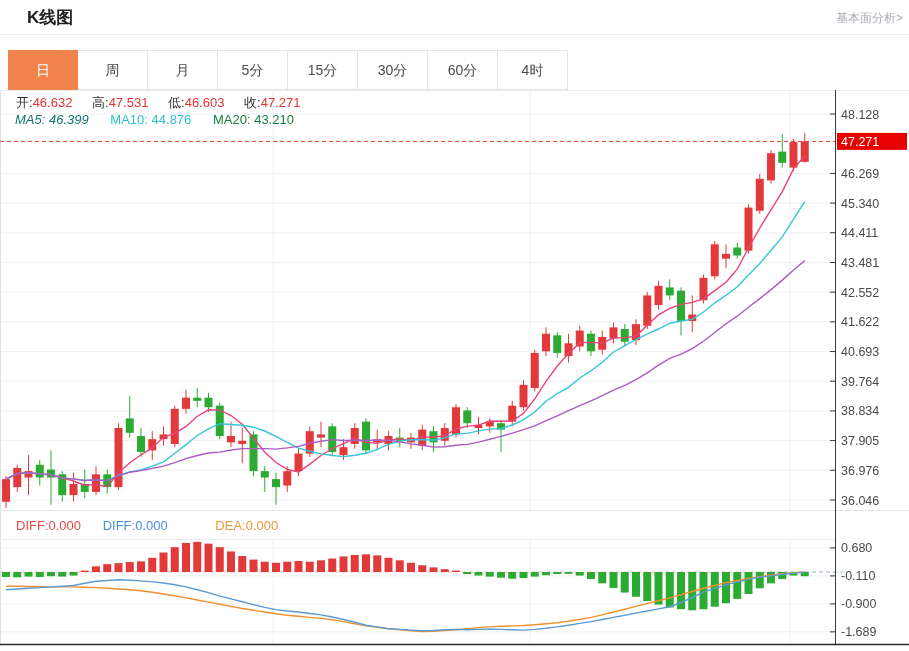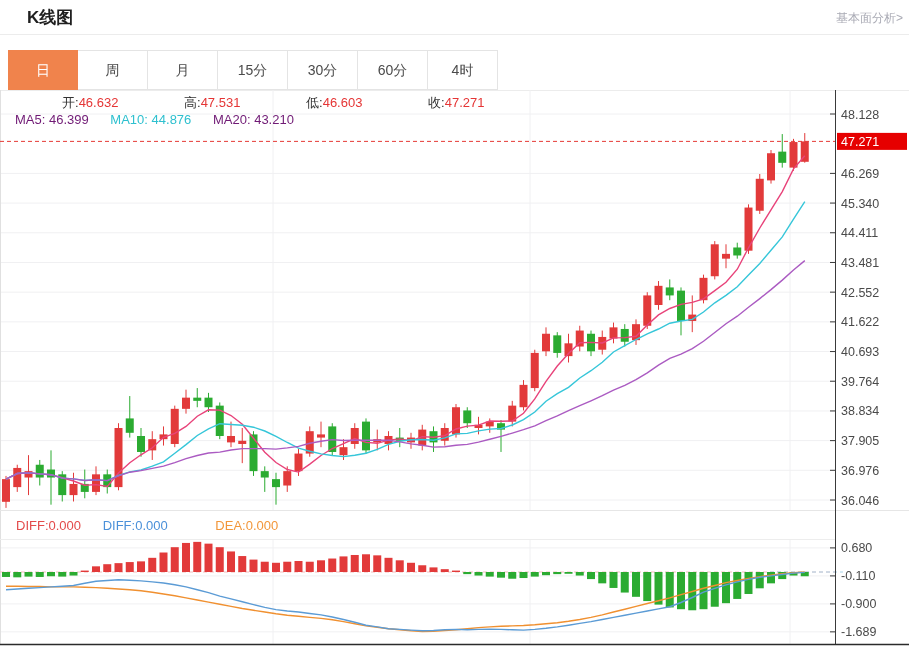--- a/index.html
+++ b/index.html
@@ -8,42 +8,43 @@
   .page-title{position:absolute;left:10px;top:6px;font-size:17px;font-weight:bold;color:#1f1f1f;margin-left:17px;}
   .fund-link{position:absolute;right:6px;top:10px;font-size:12px;color:#a9aab4;cursor:pointer;text-decoration:none;}
   .header-divider{position:absolute;left:0;top:34px;width:909px;height:1px;background:#ececec;}
   .tabbar{position:absolute;left:8px;top:50px;display:flex;}
   .tab{box-sizing:border-box;width:70px;height:40px;line-height:38px;text-align:center;
        font-size:14px;color:#4a4a4a;background:#fff;border:1px solid #e4e4e4;border-left:none;cursor:pointer;}
   .tab:first-child{border-left:1px solid #e4e4e4;}
   .tab.active{background:#f0834c;border-color:#f0834c;color:#fff;}
   .chart-top-line{position:absolute;left:0;top:90px;width:909px;height:1px;background:#ececec;}
   .info-row{position:absolute;left:16px;top:94px;font-size:13px;color:#333;white-space:nowrap;}
-  .info-row .grp{margin-right:16px;margin-left:46px;}
+  .info-row .grp{margin-right:16px;}
   .info-row .val{color:#e53535;}
   .ma-row{position:absolute;left:15px;top:112px;font-size:13px;white-space:nowrap;}
   .ma-row .grp{margin-right:18px;}
-  .ma5{color:#701a75;} .ma10{color:#2ec0cf;text-align:center;} .ma20{color:#701a75;}
+  .ma5{color:#0f766e;font-style:italic;} .ma10{color:#2ec0cf;text-align:center;} .ma20{color:#15803d;}
   .macd-row{position:absolute;left:16px;top:518px;font-size:13px;white-space:nowrap;}
   .macd-row .grp{margin-right:18px;}
   .c-macd{color:#e34a4a;} .c-diff{color:#4a90d9;} .c-dea{color:#f2973b;padding-left:26px;}
   svg{position:absolute;left:0;top:0;}
   svg text{font-family:"Liberation Sans","DejaVu Sans",sans-serif;}
 </style>
 </head>
 <body>
 
 <div class="page-title">K线图</div>
 <a class="fund-link">基本面分析&gt;</a>
 <div class="header-divider"></div>
 
 <div class="tabbar" id="tabbar">
     <div class="tab active">日</div>
     <div class="tab">周</div>
     <div class="tab">月</div>
+    <div class="tab">5分</div>
     <div class="tab">15分</div>
     <div class="tab">30分</div>
     <div class="tab">60分</div>
     <div class="tab">4时</div>
   </div>
 <div class="chart-top-line"></div>
 
 <svg id="chart-svg" width="909" height="651" viewBox="0 0 909 651">
     <g>
       <line x1="0" y1="114" x2="835" y2="114" stroke="#f0f0f2" stroke-width="1"></line>

